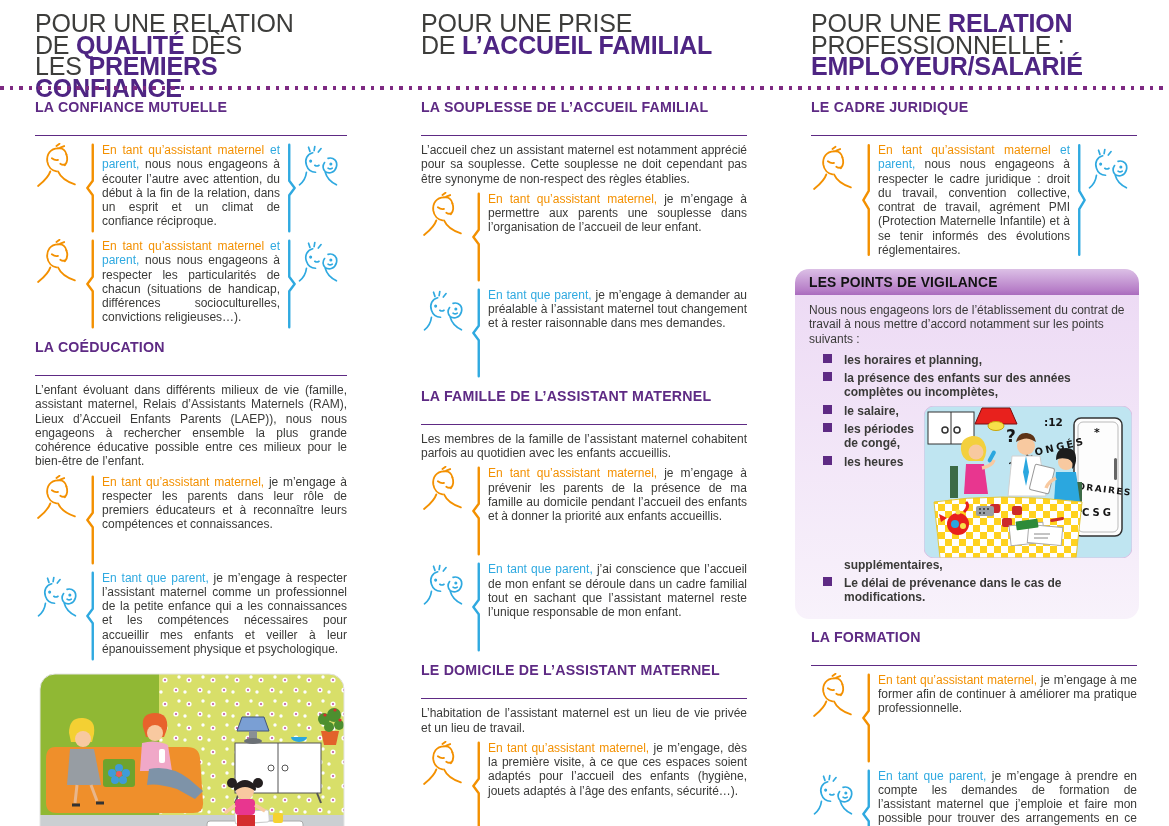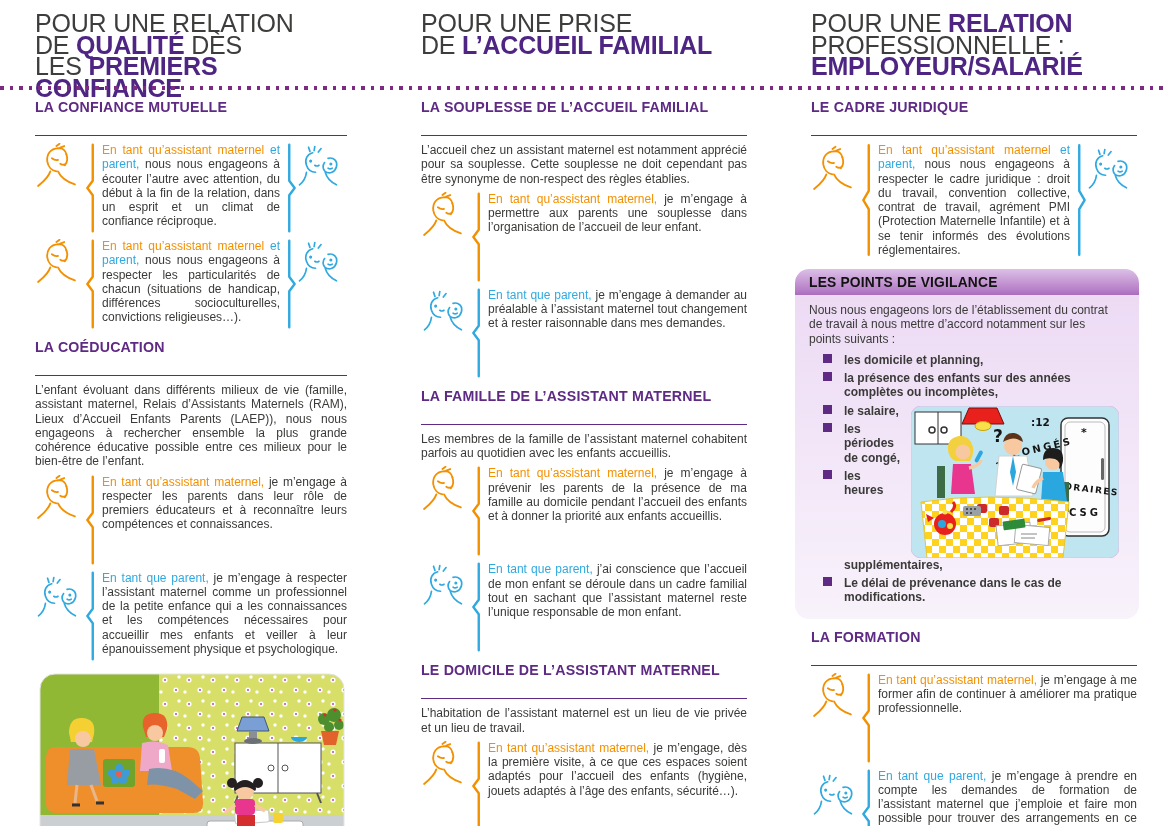--- a/index.html
+++ b/index.html
@@ -28,21 +28,21 @@
   .eng.dual .txt{margin-right:7px}
   .am{color:#f39000}.par{color:#2fa9e0}
   .lr-wrap{margin:12px 0 0 4px}
   .lr-wrap svg{display:block}
   
   .vig{margin:12px 8px 10px -16px;width:344px;border-radius:14px;
        background:linear-gradient(180deg,#ecd9f4,#f8f2fb);overflow:hidden}
   .vig-h{font-size:13.8px;font-weight:bold;color:#121212;padding:6px 14px 5px;
          background:linear-gradient(180deg,#dcc0e6 0%,#b77fc8 80%,#a96bbd 100%);
          border-radius:14px 14px 0 0;letter-spacing:.2px}
-  .vig-b{padding:8px 24px 10px 14px;font-size:12px;line-height:1.19}
+  .vig-b{padding:8px 11px 10px 14px;font-size:12px;line-height:1.19}
   .vig-intro{margin:0 0 7px}
   .bullet{padding-left:21px;text-indent:-21px;margin:0 18px 4px 14px;font-weight:bold}
   .sq{display:inline-block;width:9px;height:9px;background:#5e2a84;margin-right:12px;vertical-align:1px}
   .vig-illus{float:right;width:208px;height:152px;margin:2px -4px 0 8px}
   .clear{clear:both}
   .w{font-weight:bold;fill:#151515;font-family:"DejaVu Sans",sans-serif}
 </style>
 </head>
 <body>
 
@@ -395,21 +395,21 @@
           </span>
         <svg class="fig parc tall">
             <use href="#fig-par"></use>
           </svg>
       </div>
 
       <div class="vig">
         <div class="vig-h">LES POINTS DE VIGILANCE</div>
         <div class="vig-b">
           <p class="vig-intro">Nous nous engageons lors de l’établissement du contrat de travail à nous mettre d’accord notamment sur les points suivants :</p>
-          <div class="bullet"><span class="sq"></span><span>les domicile et planning,</span></div>
+          <div class="bullet"><span class="sq"></span><span>les horaires et planning,</span></div>
           <div class="bullet"><span class="sq"></span><span>la présence des enfants sur des années complètes ou incomplètes,</span></div>
           <div class="vig-illus">
             <svg width="208" height="152" viewBox="0 0 208 152">
               <defs>
                 <clipPath id="ktclip">
                     <rect width="208" height="152" rx="10"></rect>
                   </clipPath>
                 <pattern id="chk" width="14" height="14" patternUnits="userSpaceOnUse">
                   <rect width="14" height="14" fill="#fff"></rect>
                   <rect width="7" height="7" fill="#ffd21e"></rect>

